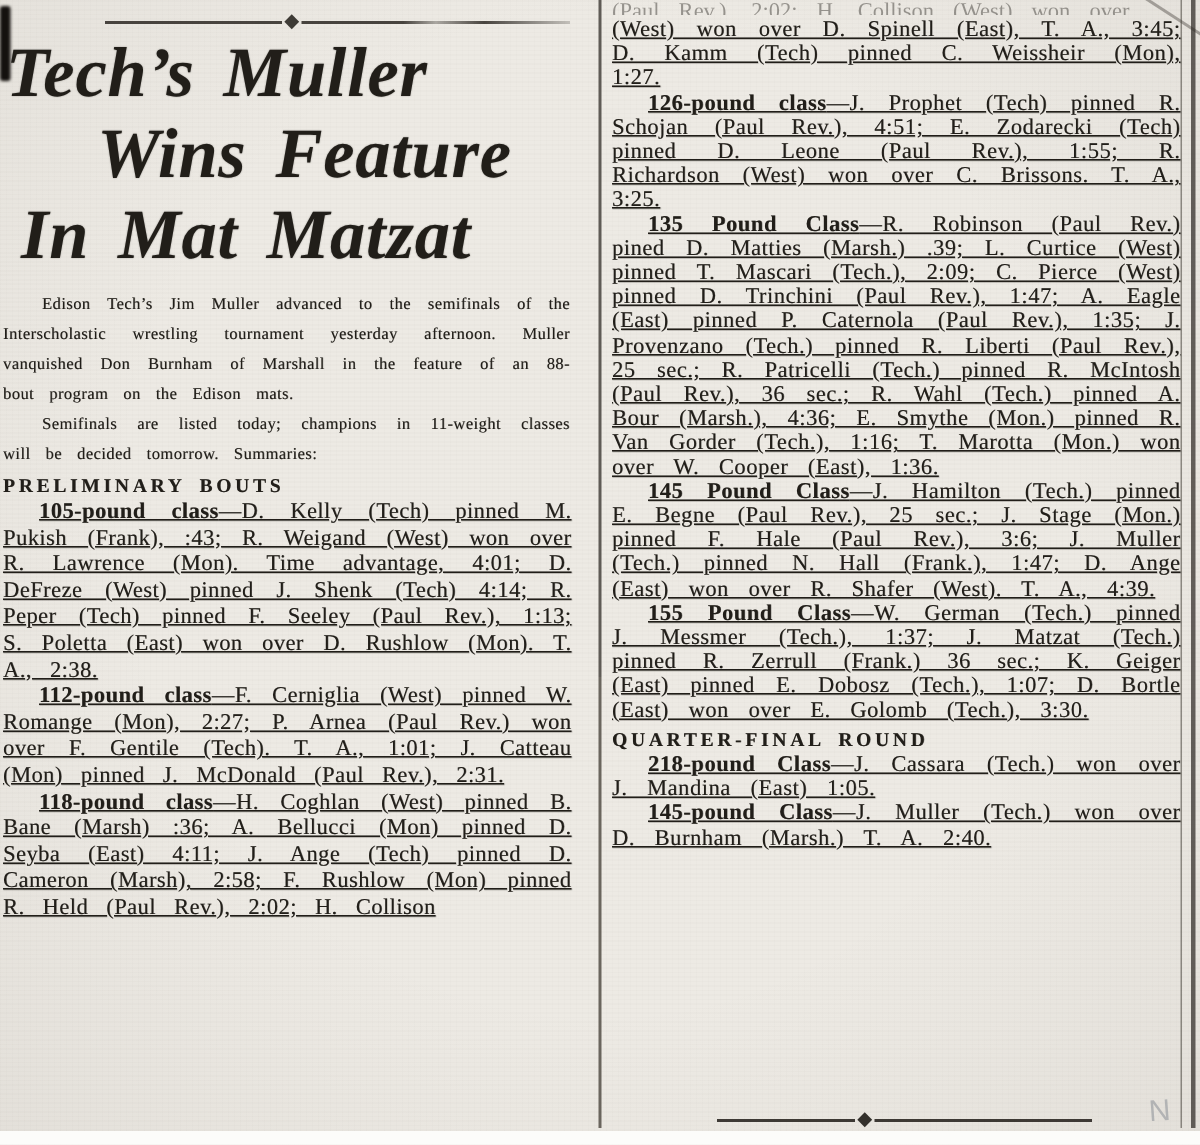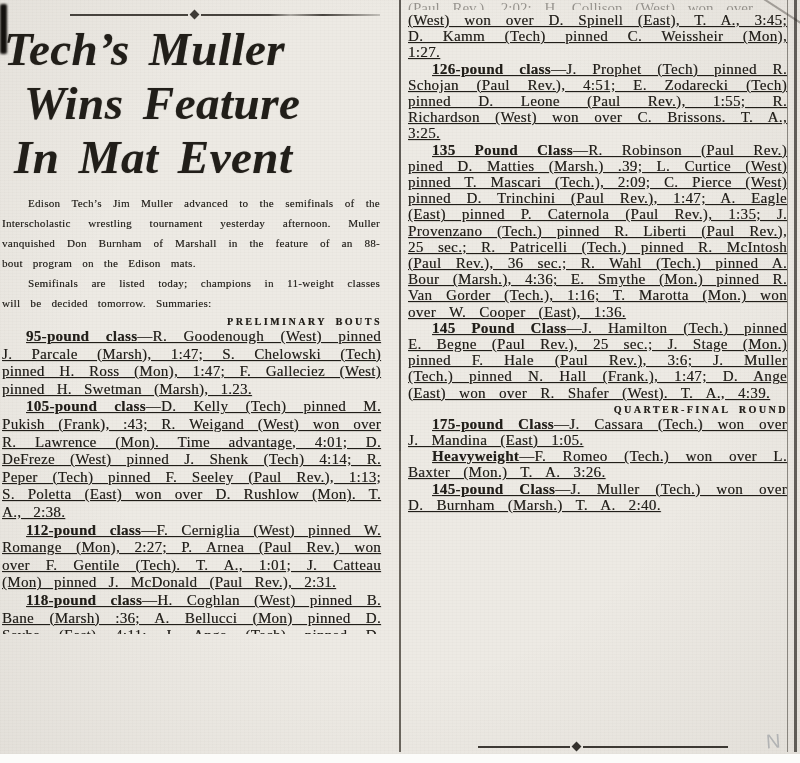--- a/index.html
+++ b/index.html
@@ -45,33 +45,33 @@
   .bottom-rule .seg2{flex:1;}
   
   .headline{
     margin:4px 0 9px 2px;
     font-size:47px;line-height:54px;
     font-style:italic;font-weight:bold;
     letter-spacing:.5px;word-spacing:7px;
     text-shadow:0 0 1px rgba(25,22,18,.45);
   }
   .headline span{display:block;}
-  .hl-2{padding-left:20px;}
+  .hl-2{padding-left:20px;text-align:center;}
   .hl-3{padding-left:10px;}
   
   .intro{
     margin:0;padding:0 2px 0 0;
     font-size:11px;line-height:20px;
     letter-spacing:.3px;word-spacing:7px;
     text-align:justify;text-indent:26px;
     text-shadow:.3px .3px .4px rgba(34,31,27,.5);
   }
   .section-head{
-    text-align:right;font-weight:bold;
-    font-size:10px;letter-spacing:2.5px;word-spacing:4px;
+    text-align:left;font-weight:bold;
+    font-size:13px;letter-spacing:2.5px;word-spacing:4px;
     margin:3px 0 1px;
     text-shadow:.3px .3px .4px rgba(34,31,27,.55);
   }
   .sum{
     margin:0;padding:0 1px 0 0;
     font-size:15px;line-height:17.6px;
     letter-spacing:.3px;word-spacing:8px;
     text-align:justify;text-indent:24px;
     text-shadow:.3px .3px .4px rgba(34,31,27,.5);
     text-decoration:underline;
@@ -101,46 +101,45 @@
 
   <div class="col col-left">
     <div class="rule top-rule">
       <div class="line seg1"></div>
       <div class="diamond"></div>
       <div class="line seg2"></div>
     </div>
     <h1 class="headline">
       <span class="hl-1">Tech’s Muller</span>
       <span class="hl-2">Wins Feature</span>
-      <span class="hl-3">In Mat Event</span>
+      <span class="hl-3">In Mat Matzat</span>
     </h1>
     <p class="intro">Edison Tech’s Jim Muller advanced to the semifinals of the Interscholastic wrestling tournament yesterday afternoon. Muller vanquished Don Burnham of Marshall in the feature of an 88-bout program on the Edison mats.</p>
     <p class="intro">Semifinals are listed today; champions in 11-weight classes will be decided tomorrow. Summaries:</p>
     <div class="section-head">PRELIMINARY BOUTS</div>
 
-    <p class="sum"><b class="lead">95-pound class</b><span>—R. Goodenough (West) pinned J. Parcale (Marsh), 1:47; S. Chelowski (Tech) pinned H. Ross (Mon), 1:47; F. Galleciez (West) pinned H. Swetman (Marsh), 1.23.</span></p>
     <p class="sum"><b class="lead">105-pound class</b><span>—D. Kelly (Tech) pinned M. Pukish (Frank), :43; R. Weigand (West) won over R. Lawrence (Mon). Time advantage, 4:01; D. DeFreze (West) pinned J. Shenk (Tech) 4:14; R. Peper (Tech) pinned F. Seeley (Paul Rev.), 1:13; S. Poletta (East) won over D. Rushlow (Mon). T. A., 2:38.</span></p>
     <p class="sum"><b class="lead">112-pound class</b><span>—F. Cerniglia (West) pinned W. Romange (Mon), 2:27; P. Arnea (Paul Rev.) won over F. Gentile (Tech). T. A., 1:01; J. Catteau (Mon) pinned J. McDonald (Paul Rev.), 2:31.</span></p>
     <p class="sum"><b class="lead">118-pound class</b><span>—H. Coghlan (West) pinned B. Bane (Marsh) :36; A. Bellucci (Mon) pinned D. Seyba (East) 4:11; J. Ange (Tech) pinned D. Cameron (Marsh), 2:58; F. Rushlow (Mon) pinned R. Held (Paul Rev.), 2:02; H. Collison</span></p>
   </div>
 
   <div class="divider"></div>
 
   <div class="col col-right">
     <div class="partial-top">(Paul Rev.), 2:02; H. Collison (West) won over</div>
     <p class="sum continuation">(West) won over D. Spinell (East), T. A., 3:45; D. Kamm (Tech) pinned C. Weissheir (Mon), 1:27.</p>
 
     <p class="sum"><b class="lead">126-pound class</b><span>—J. Prophet (Tech) pinned R. Schojan (Paul Rev.), 4:51; E. Zodarecki (Tech) pinned D. Leone (Paul Rev.), 1:55; R. Richardson (West) won over C. Brissons. T. A., 3:25.</span></p>
     <p class="sum"><b class="lead">135 Pound Class</b><span>—R. Robinson (Paul Rev.) pined D. Matties (Marsh.) .39; L. Curtice (West) pinned T. Mascari (Tech.), 2:09; C. Pierce (West) pinned D. Trinchini (Paul Rev.), 1:47; A. Eagle (East) pinned P. Caternola (Paul Rev.), 1:35; J. Provenzano (Tech.) pinned R. Liberti (Paul Rev.), 25 sec.; R. Patricelli (Tech.) pinned R. McIntosh (Paul Rev.), 36 sec.; R. Wahl (Tech.) pinned A. Bour (Marsh.), 4:36; E. Smythe (Mon.) pinned R. Van Gorder (Tech.), 1:16; T. Marotta (Mon.) won over W. Cooper (East), 1:36.</span></p>
     <p class="sum"><b class="lead">145 Pound Class</b><span>—J. Hamilton (Tech.) pinned E. Begne (Paul Rev.), 25 sec.; J. Stage (Mon.) pinned F. Hale (Paul Rev.), 3:6; J. Muller (Tech.) pinned N. Hall (Frank.), 1:47; D. Ange (East) won over R. Shafer (West). T. A., 4:39.</span></p>
+    <p class="sum"><b class="lead">155 Pound Class</b><span>—W. German (Tech.) pinned J. Messmer (Tech.), 1:37; J. Matzat (Tech.) pinned R. Zerrull (Frank.) 36 sec.; K. Geiger (East) pinned E. Dobosz (Tech.), 1:07; D. Bortle (East) won over E. Golomb (Tech.), 3:30.</span></p>
 
     <div class="section-head">QUARTER-FINAL ROUND</div>
 
-    <p class="sum"><b class="lead">175-pound Class</b><span>—J. Cassara (Tech.) won over J. Mandina (East) 1:05.</span></p>
-    <p class="sum"><b class="lead">Heavyweight</b><span>—F. Romeo (Tech.) won over L. Baxter (Mon.) T. A. 3:26.</span></p>
+    <p class="sum"><b class="lead">218-pound Class</b><span>—J. Cassara (Tech.) won over J. Mandina (East) 1:05.</span></p>
     <p class="sum"><b class="lead">145-pound Class</b><span>—J. Muller (Tech.) won over D. Burnham (Marsh.) T. A. 2:40.</span></p>
   </div>
 
   <div class="rule bottom-rule">
     <div class="line seg1"></div>
     <div class="diamond"></div>
     <div class="line seg2"></div>
   </div>
 
   <div class="partial-bottom">(West) won over D. Spinell (East), T. A.</div>

